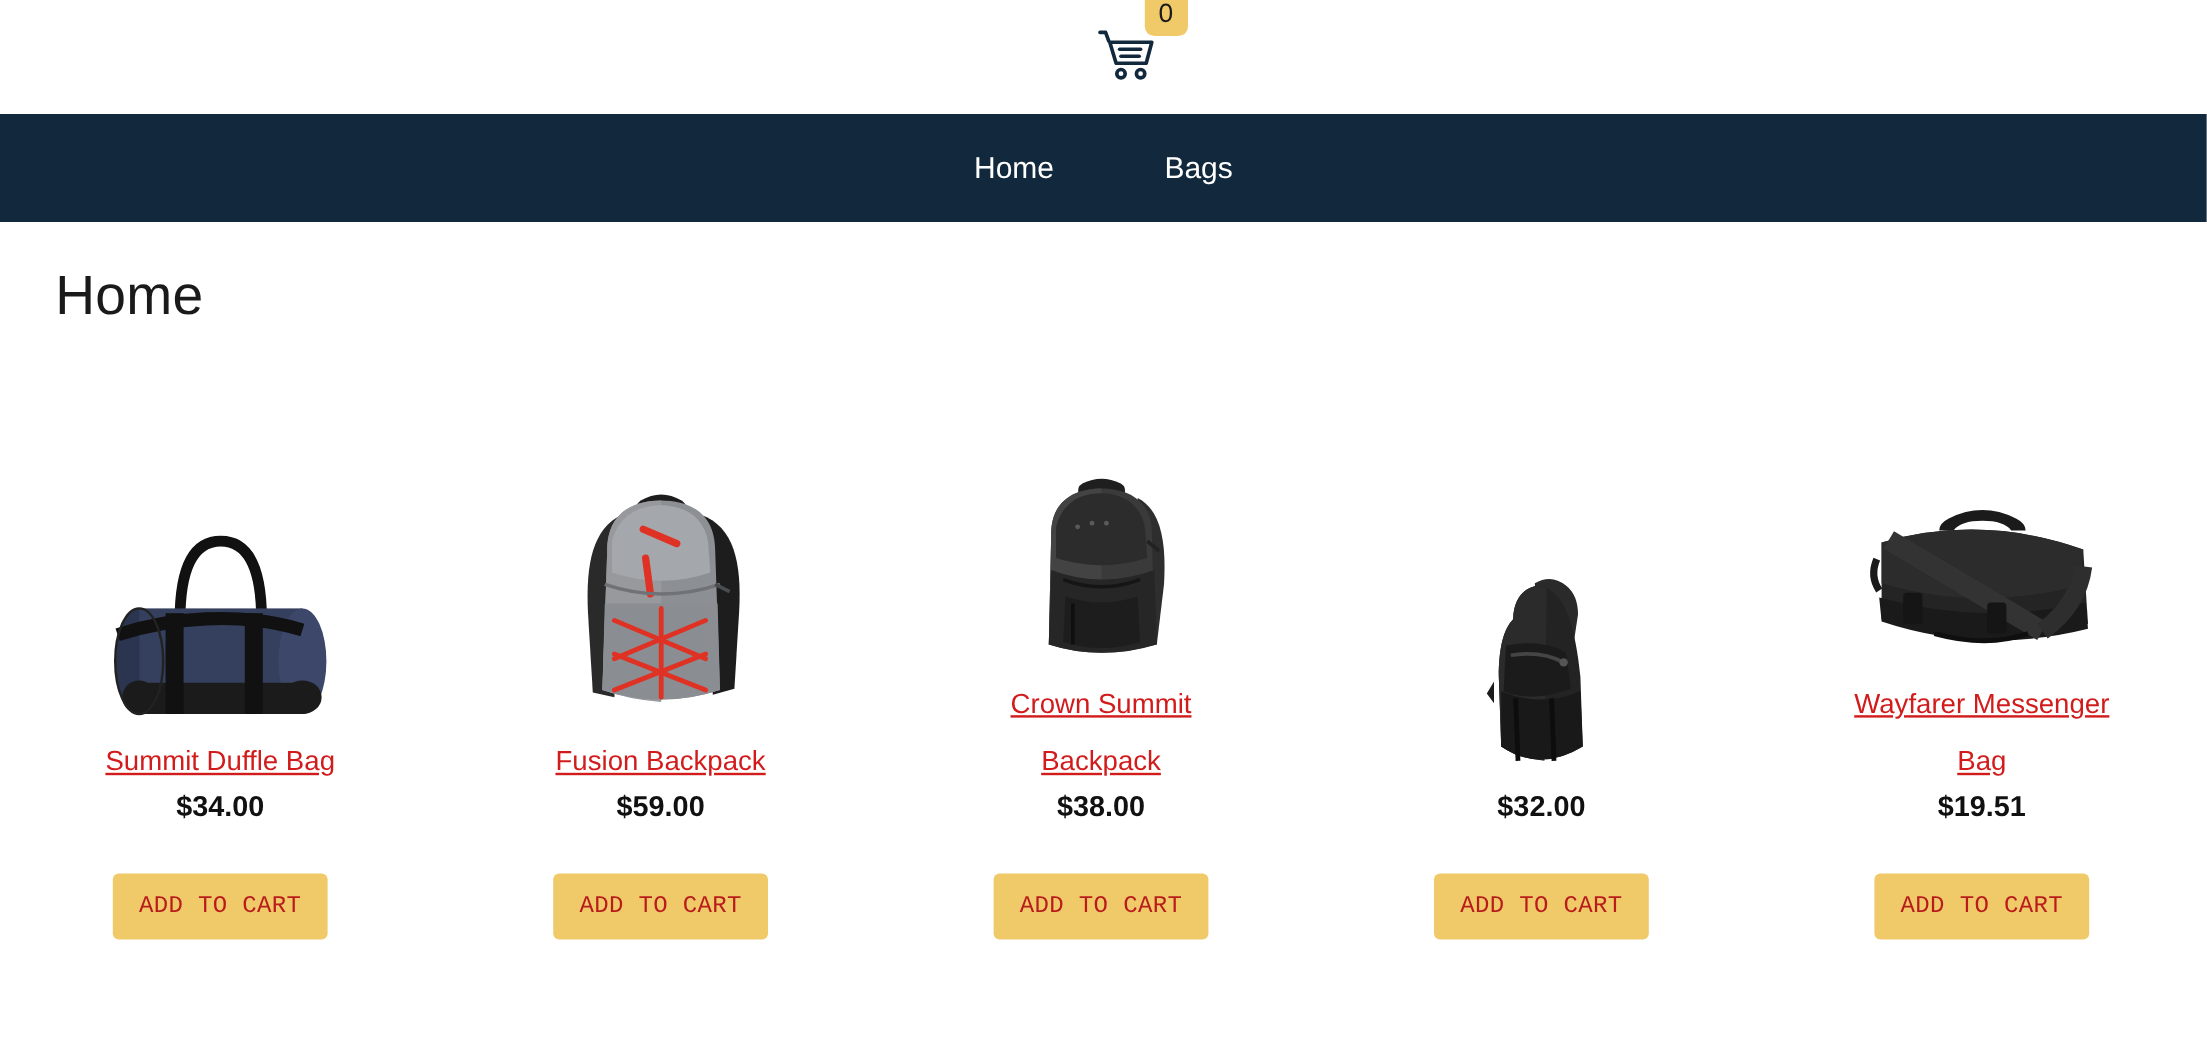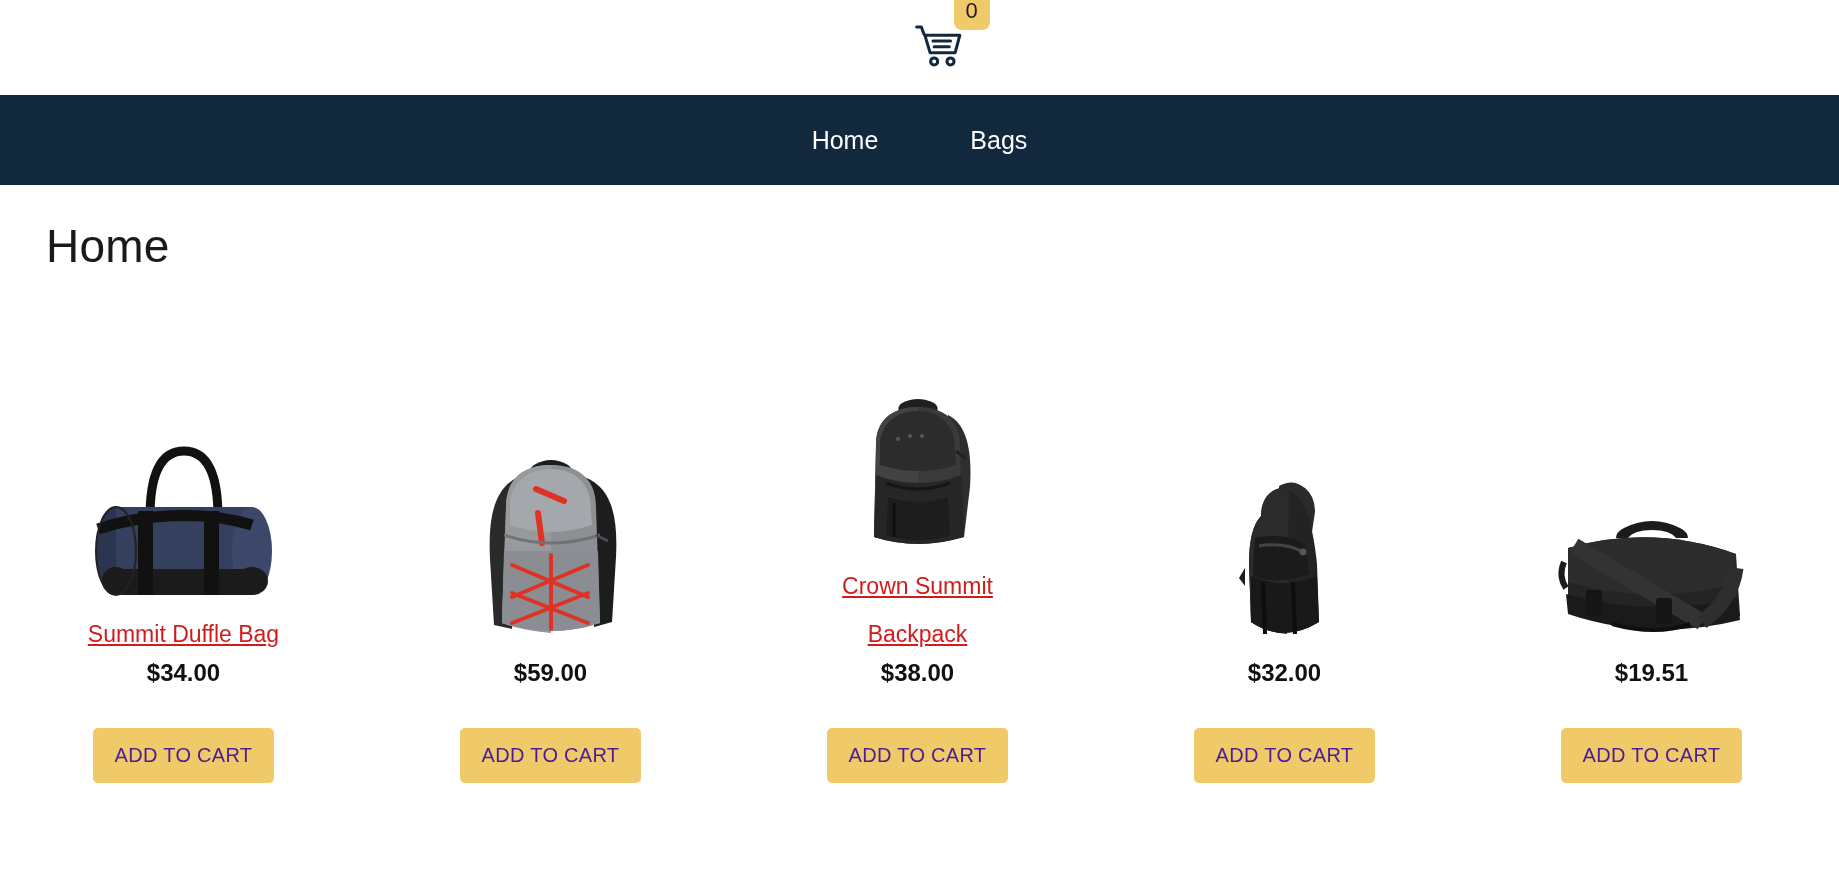--- a/index.html
+++ b/index.html
@@ -137,23 +137,23 @@
     font-weight: bold;
     color: #111111;
     line-height: 1.1;
     margin-top: 2px;
   }
   .add-to-cart {
     margin-top: 42px;
     background: #f0c969;
     border: none;
     border-radius: 5px;
-    color: #4c1d95;
+    color: #b91c1c;
     font-size: 20px;
-    font-family: Liberation Sans, sans-serif;
+    font-family: Liberation Mono, monospace;
     letter-spacing: 0.3px;
     padding: 16px 22px;
     cursor: pointer;
     white-space: nowrap;
   }
 
   
   .card-tall .add-to-cart { margin-top: 42px; }
 </style>
 </head>
@@ -232,20 +232,21 @@
           <path d="M75 108 L75 182"></path>
         </g>
         <g stroke="#e03224" stroke-width="6" fill="none" stroke-linecap="round">
           <path d="M60 42 L88 54"></path>
           <path d="M62 66 L66 96"></path>
         </g>
         <path d="M28 88 q47 16 96 0" stroke="#6f7276" stroke-width="3" fill="none"></path>
         <path d="M120 88 l12 6" stroke="#4a4d50" stroke-width="3"></path>
       </svg>
     </div>
+    <a class="product-name" href="#">Fusion Backpack</a>
     <div class="product-price">$59.00</div>
     <button class="add-to-cart">ADD TO CART</button>
   </div>
 
   <div class="product-card card-tall">
     <div class="thumb">
       <svg width="132" height="165" viewBox="0 0 132 165">
         <path d="M96 24 C116 34 120 62 118 96 L112 146 L92 150Z" fill="#2e2e2e"></path>
         <path d="M50 12 q16 -8 32 0 q5 3 3 9 l-38 0 q-2 -6 3 -9Z" fill="#1f1f1f"></path>
         <path d="M24 54 C24 26 44 16 66 16 C88 16 108 26 108 54 L110 146 Q66 160 22 146Z" fill="#3a3a3a"></path>
@@ -296,17 +297,18 @@
         <path d="M16 46 q84 -24 168 6 l-2 30 q-86 22 -166 -2Z" fill="#2c2c2c"></path>
         <path d="M14 92 q86 24 172 4 l2 22 q-88 22 -172 -6Z" fill="#1a1a1a"></path>
         <path d="M22 44 L150 120" stroke="#333" stroke-width="17" fill="none"></path>
         <path d="M150 120 q30 -22 34 -54" stroke="#2e2e2e" stroke-width="15" fill="none"></path>
         <rect x="34" y="88" width="16" height="26" rx="3" fill="#151515"></rect>
         <rect x="104" y="96" width="16" height="26" rx="3" fill="#151515"></rect>
         <path d="M60 122 q44 12 78 0" stroke="#0f0f0f" stroke-width="4" fill="none"></path>
         <path d="M12 60 q-6 14 2 26" stroke="#1a1a1a" stroke-width="6" fill="none"></path>
       </svg>
     </div>
+    <a class="product-name" href="#">Wayfarer Messenger Bag</a>
     <div class="product-price">$19.51</div>
     <button class="add-to-cart">ADD TO CART</button>
   </div>
 
 </div>
 
 </body></html>

